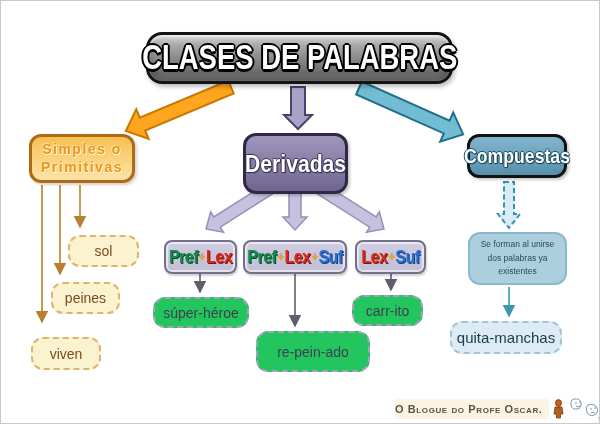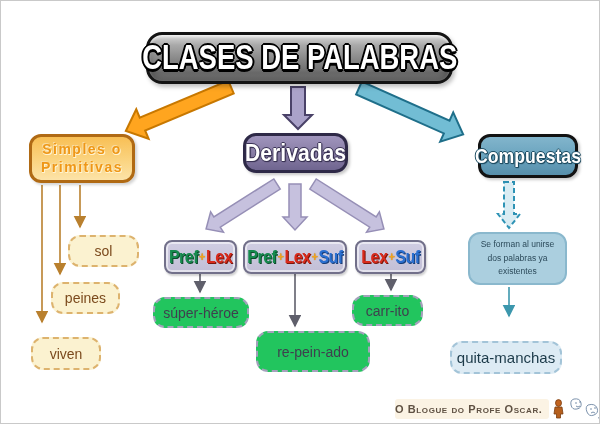--- a/index.html
+++ b/index.html
@@ -31,31 +31,31 @@
     border:3px solid #b06a14;
     background:linear-gradient(180deg,#f8bf55 0%,#fbd685 60%,#fce3a8 100%);
     box-shadow:2px 2px 3px rgba(0,0,0,.18);
     flex-direction:column;line-height:1.25;
   }
   .simples-text{
     color:#ef9716;font-size:14px;font-weight:bold;letter-spacing:1.5px;
     text-shadow:1px 1px 0 #fff3d0,-1px -1px 0 #f7dca6,0 1px 0 #fff3d0;
   }
   .derivadas-box{
-    left:242px;top:132px;width:105px;height:40px;border-radius:13px;
+    left:242px;top:132px;width:105px;height:61px;border-radius:13px;
     border:3px solid #2e2947;
     background:linear-gradient(180deg,#a095bd 0%,#867ba3 55%,#6f6590 100%);
     box-shadow:2px 2px 3px rgba(0,0,0,.22);
   }
   .derivadas-text{
     color:#fff;font-size:22px;font-weight:bold;transform:scale(.96,1.12);white-space:nowrap;
     text-shadow:-1px 0 #3a3355,1px 0 #3a3355,0 -1px #3a3355,0 1px #3a3355,1px 1px 1px #2c2744;
   }
   .compuestas-box{
-    left:477px;top:133px;width:100px;height:44px;border-radius:12px;
+    left:466px;top:133px;width:100px;height:44px;border-radius:12px;
     border:3px solid #121212;
     background:linear-gradient(180deg,#82b5cc 0%,#68a2bd 55%,#578fab 100%);
     box-shadow:2px 2px 3px rgba(0,0,0,.22);
   }
   .compuestas-text{
     color:#fff;font-size:18px;font-weight:bold;transform:scale(.98,1.12);white-space:nowrap;
     text-shadow:-1px 0 #1d4d63,1px 0 #1d4d63,0 -1px #1d4d63,0 1px #1d4d63,1px 1px 1px #163c4e;
   }
 
   
@@ -79,21 +79,21 @@
   .ex{border-radius:12px;font-size:14px;z-index:2;}
   .ex-yellow{background:#fbf2d0;border:2px dashed #ddb36e;color:#7b4a1d;}
   .ex-lav{background:#22c55e;border:2px dashed #a5a1bc;color:#3f3f4e;}
   .ex-blue{background:#ddebf4;border:2px dashed #a3c4d8;color:#1c3a49;}
   .ex-sol{left:67px;top:234px;width:71px;height:32px;}
   .ex-peines{left:50px;top:281px;width:69px;height:32px;}
   .ex-viven{left:30px;top:336px;width:70px;height:33px;}
   .ex-super{left:152px;top:296px;width:96px;height:31px;}
   .ex-repein{left:255px;top:330px;width:114px;height:41px;}
   .ex-carrito{left:351px;top:294px;width:71px;height:31px;}
-  .ex-quita{left:449px;top:320px;width:112px;height:33px;font-size:15px;margin-top:20px;}
+  .ex-quita{left:449px;top:320px;width:112px;height:33px;font-size:15px;}
 
   
   .note-box{
     left:467px;top:231px;width:99px;height:53px;border-radius:12px;
     border:2px solid #8ab8cd;background:#abcfdf;
     color:#2c4a5a;font-size:8.5px;line-height:1.6;padding:12px 7px;
   }
 
   
   .credit{left:394px;top:395px;height:25px;display:flex;align-items:center;gap:3px;z-index:2;}

